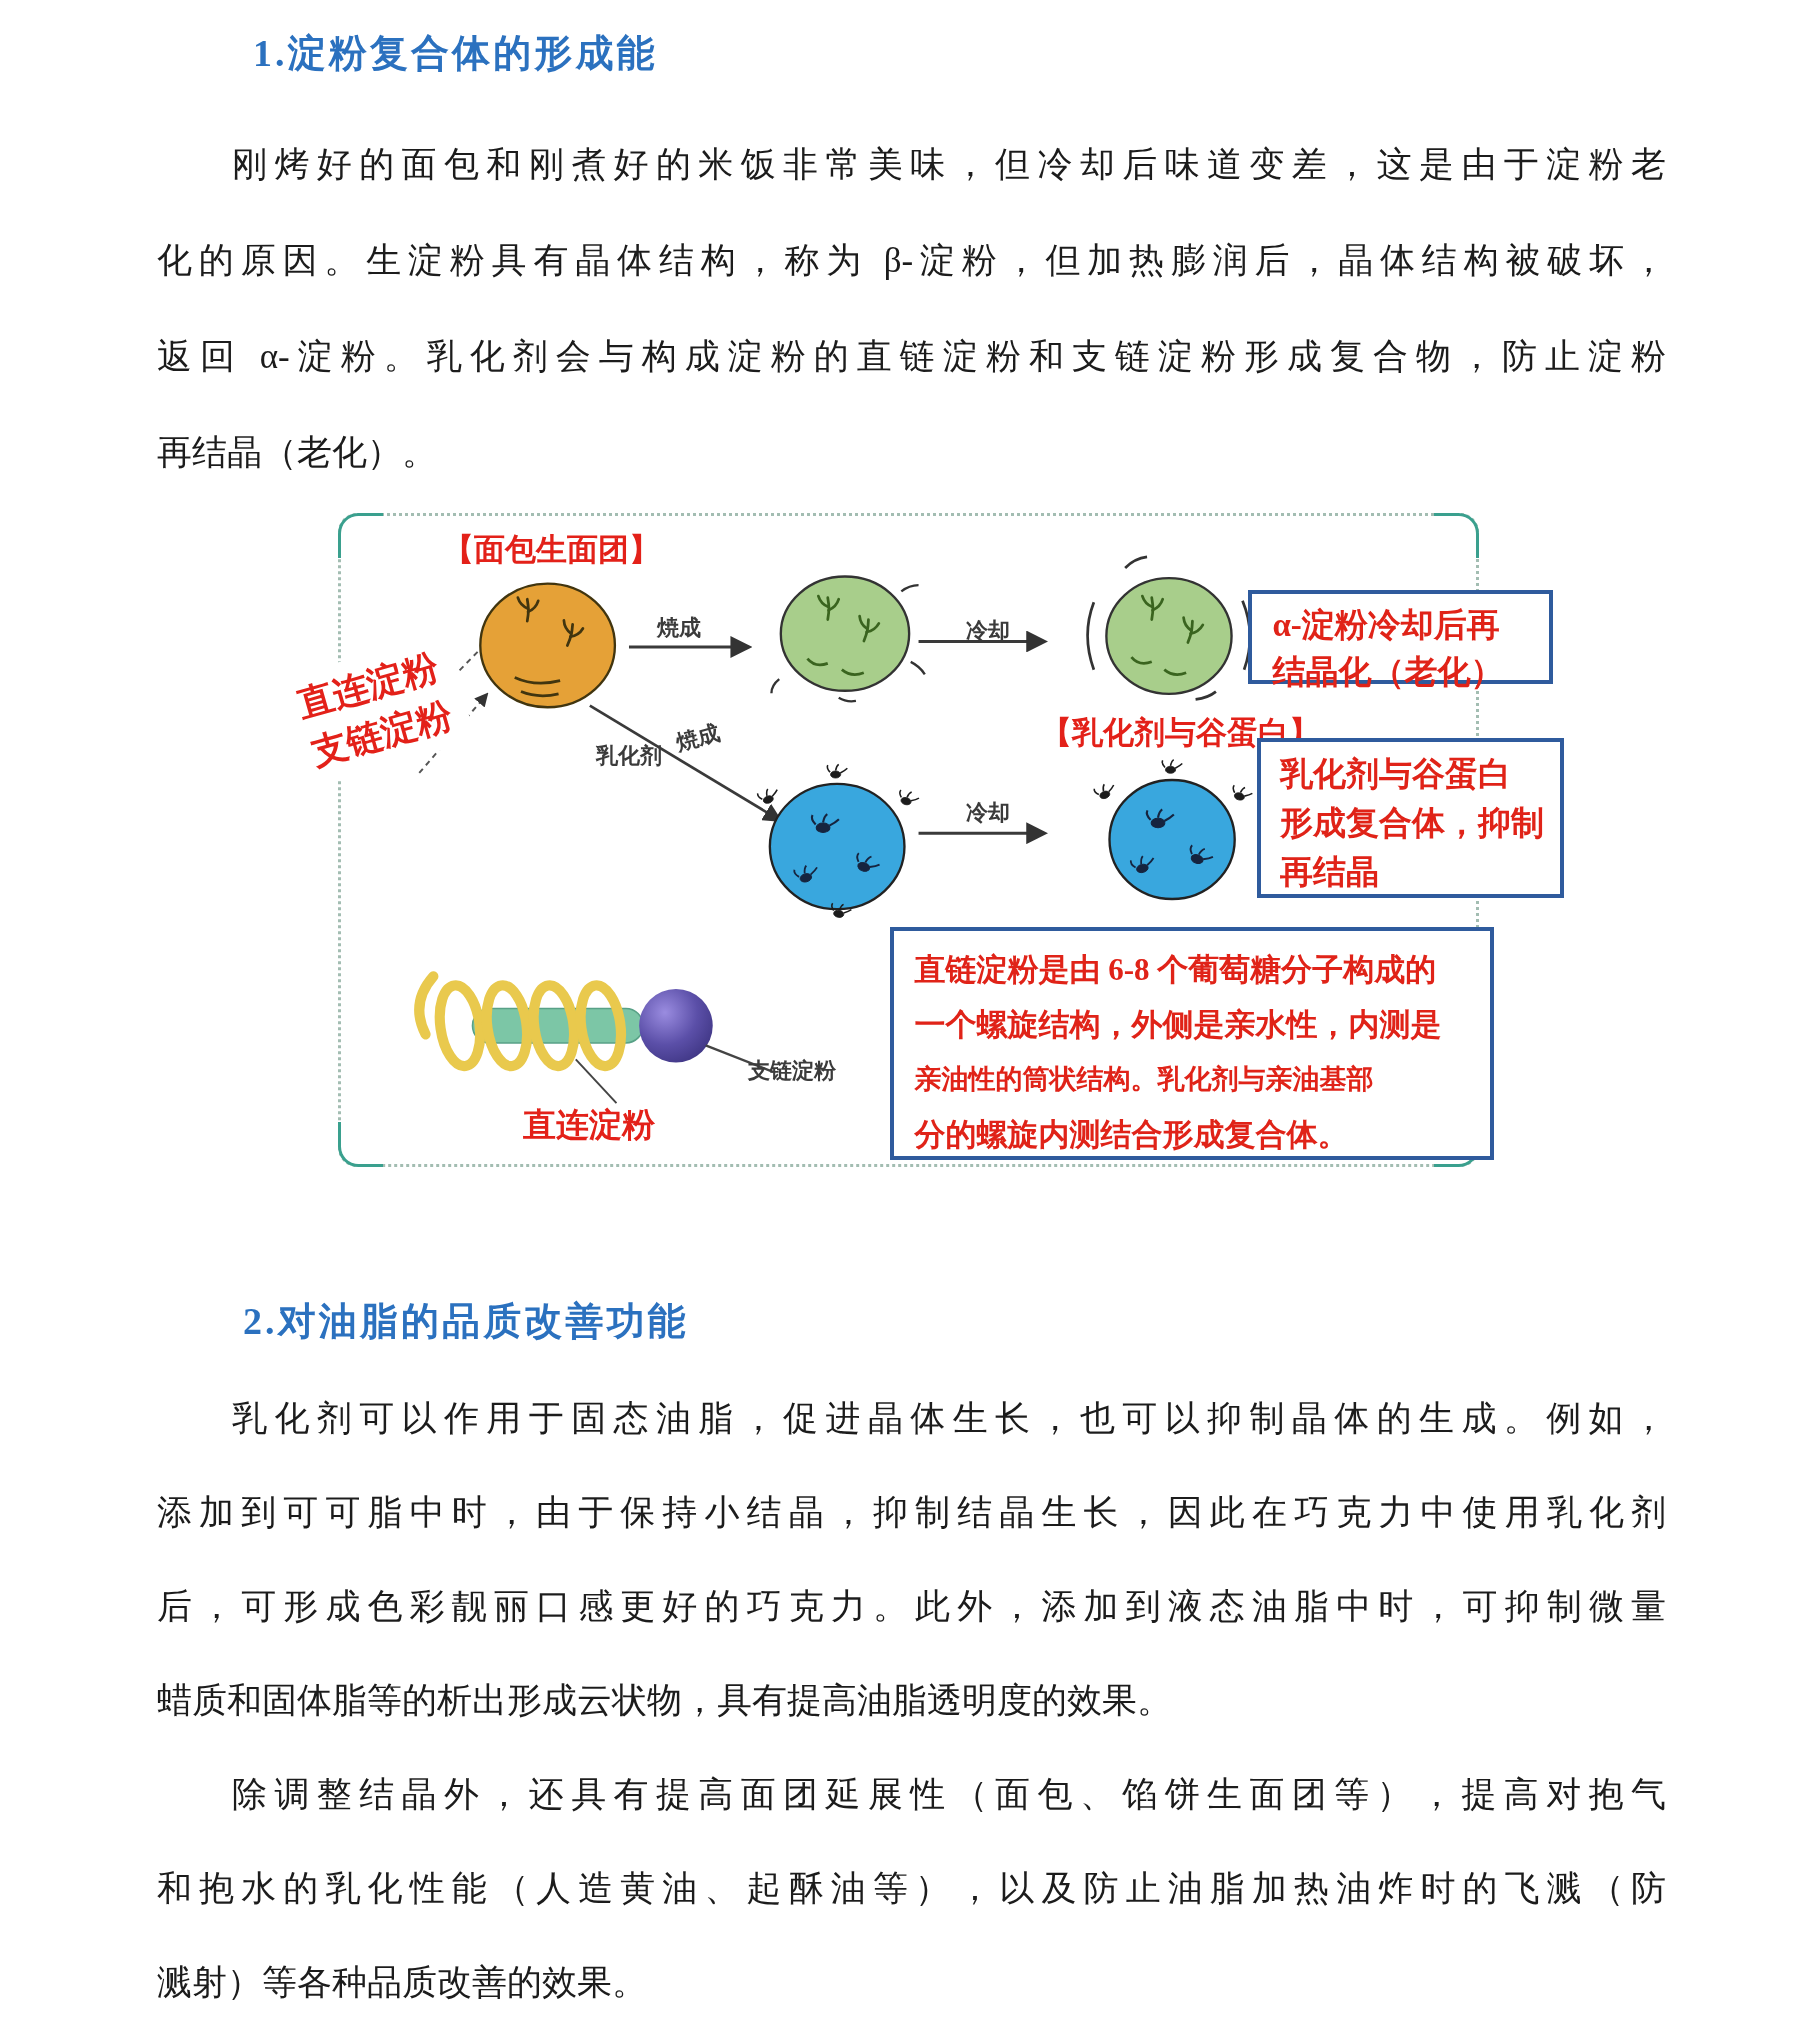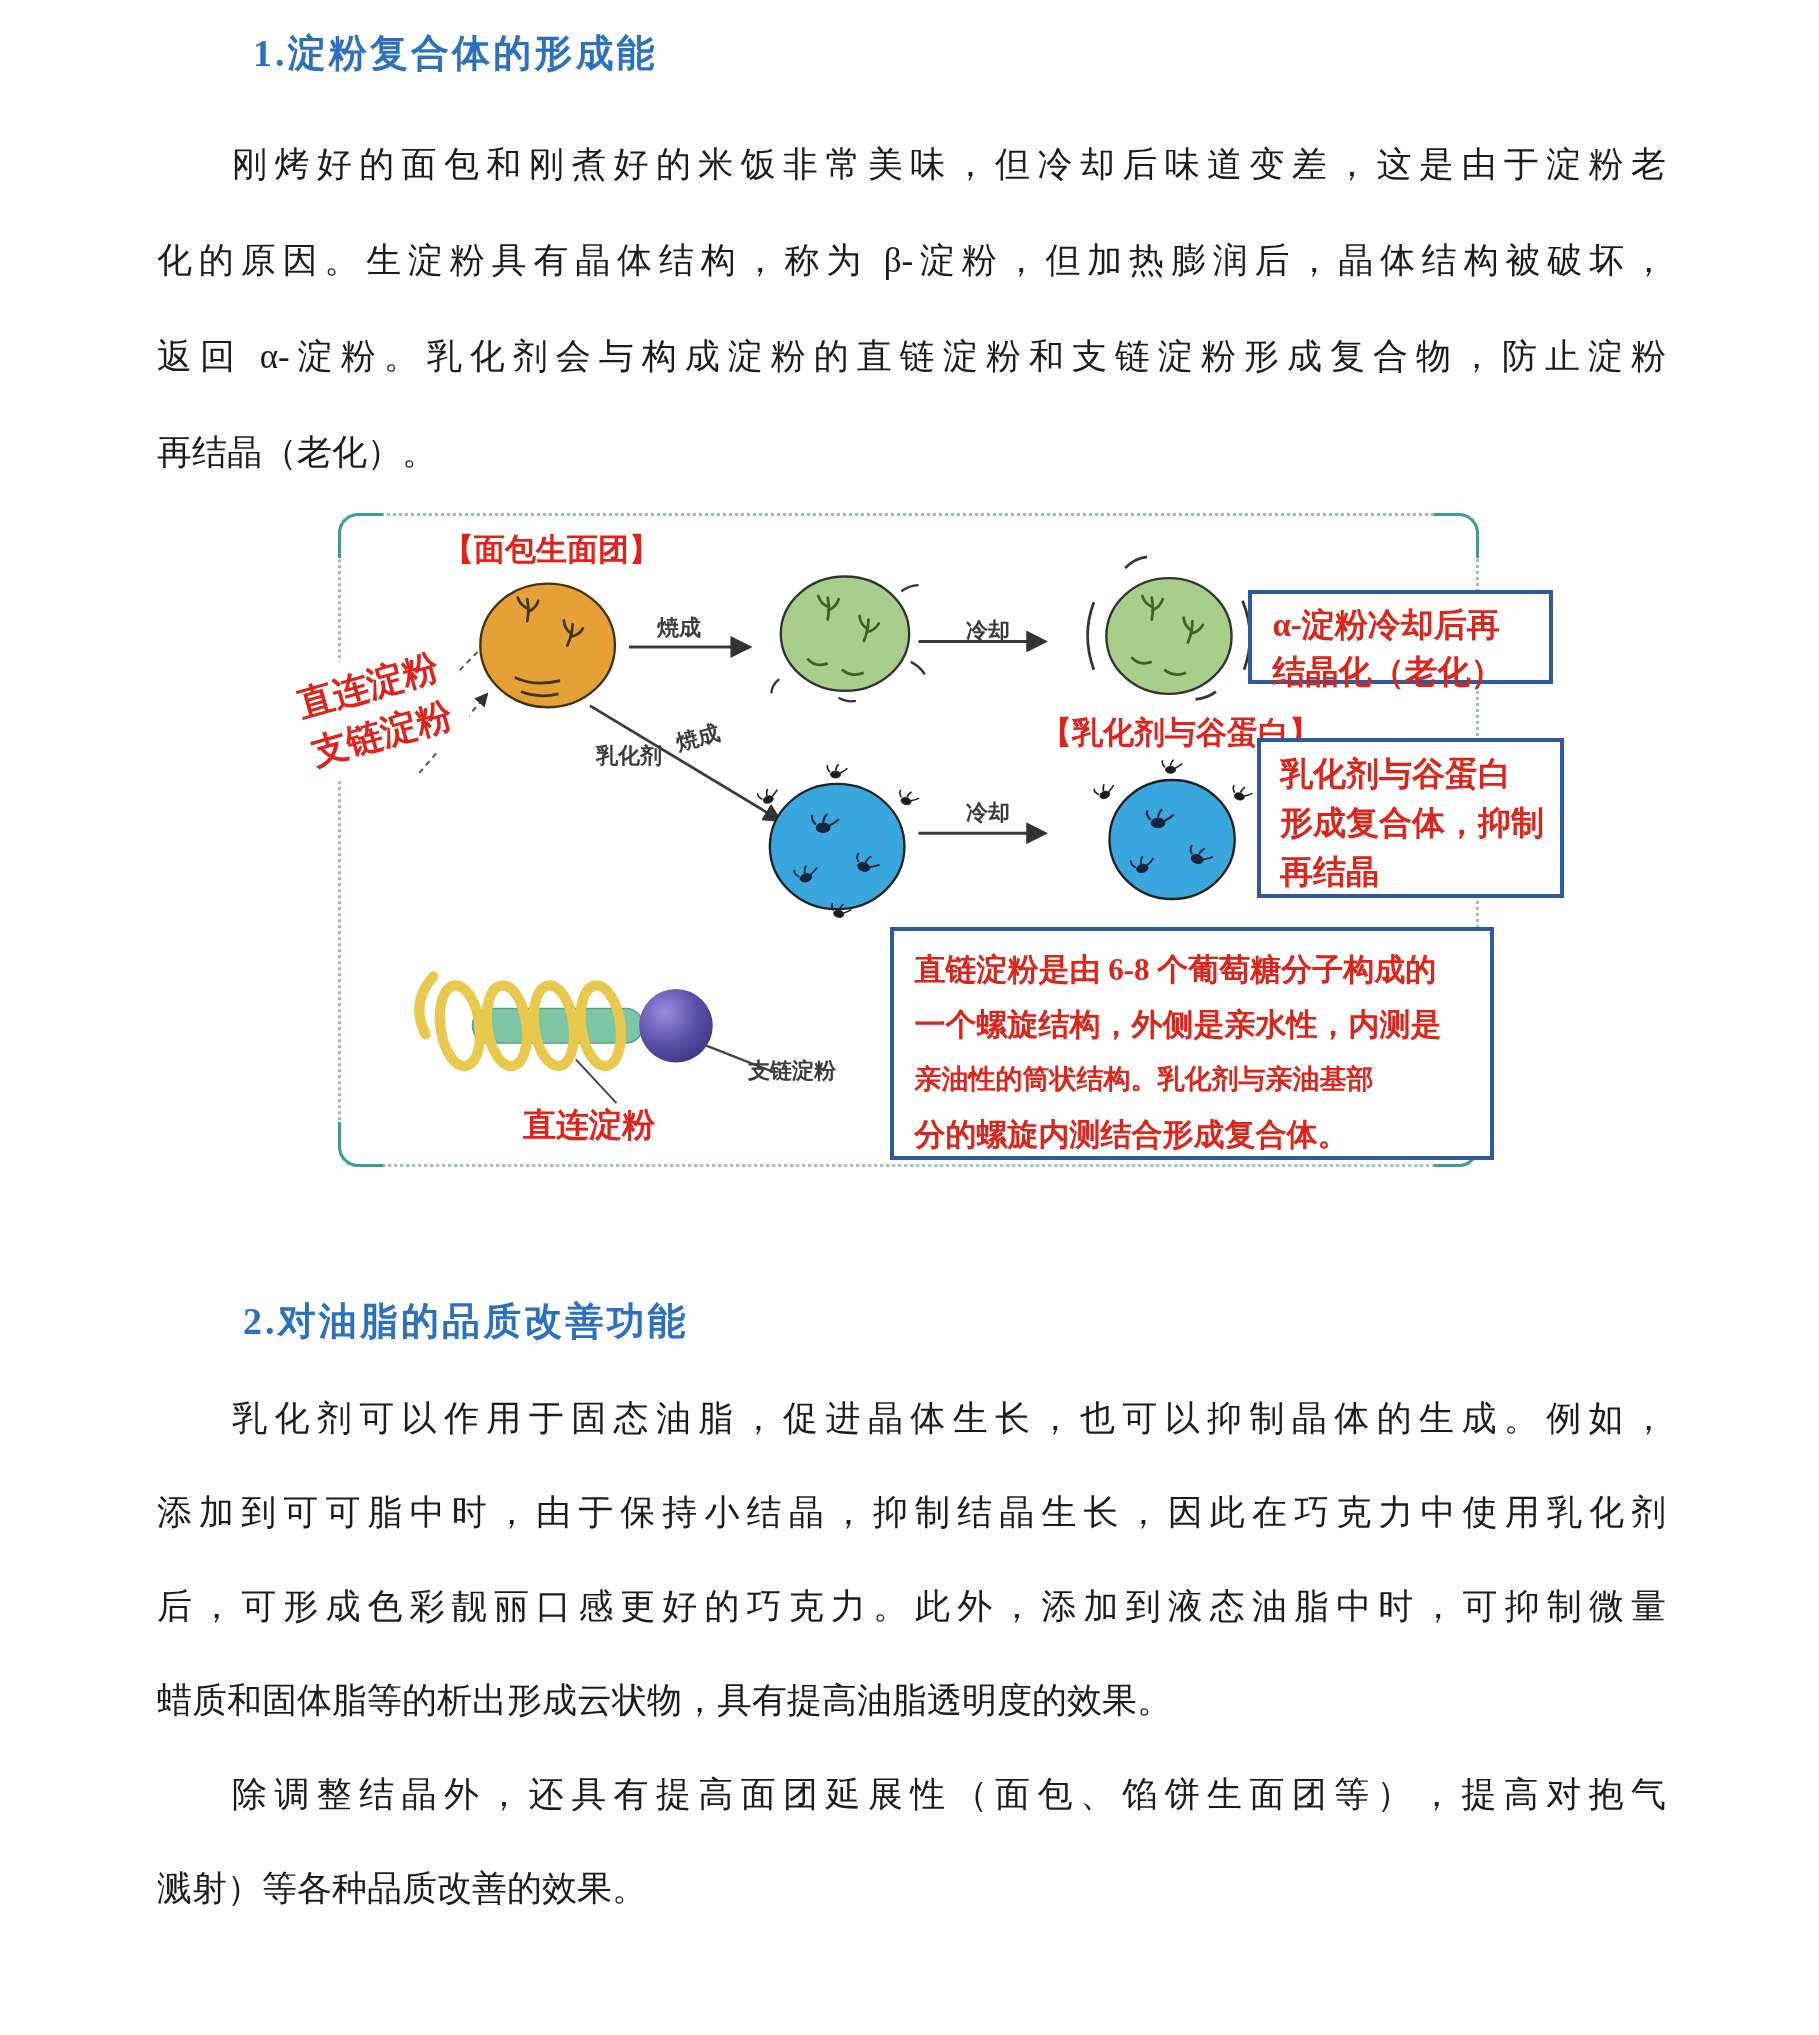--- a/index.html
+++ b/index.html
@@ -209,17 +209,18 @@
   </div>
 
   <h1 class="heading" style="left:243px;top:1296px;">2.对油脂的品质改善功能</h1>
 
   <div class="body-block s2" style="left:157px;top:1372px;">
     <div class="bl ind">乳化剂可以作用于固态油脂，促进晶体生长，也可以抑制晶体的生成。例如，</div>
     <div class="bl">添加到可可脂中时，由于保持小结晶，抑制结晶生长，因此在巧克力中使用乳化剂</div>
     <div class="bl">后，可形成色彩靓丽口感更好的巧克力。此外，添加到液态油脂中时，可抑制微量</div>
     <div class="bl last">蜡质和固体脂等的析出形成云状物，具有提高油脂透明度的效果。</div>
     <div class="bl ind">除调整结晶外，还具有提高面团延展性（面包、馅饼生面团等），提高对抱气</div>
+    <div class="bl">和抱水的乳化性能（人造黄油、起酥油等），以及防止油脂加热油炸时的飞溅（防</div>
     <div class="bl last">溅射）等各种品质改善的效果。</div>
   </div>
 
 </div>
 
 
 </body></html>

